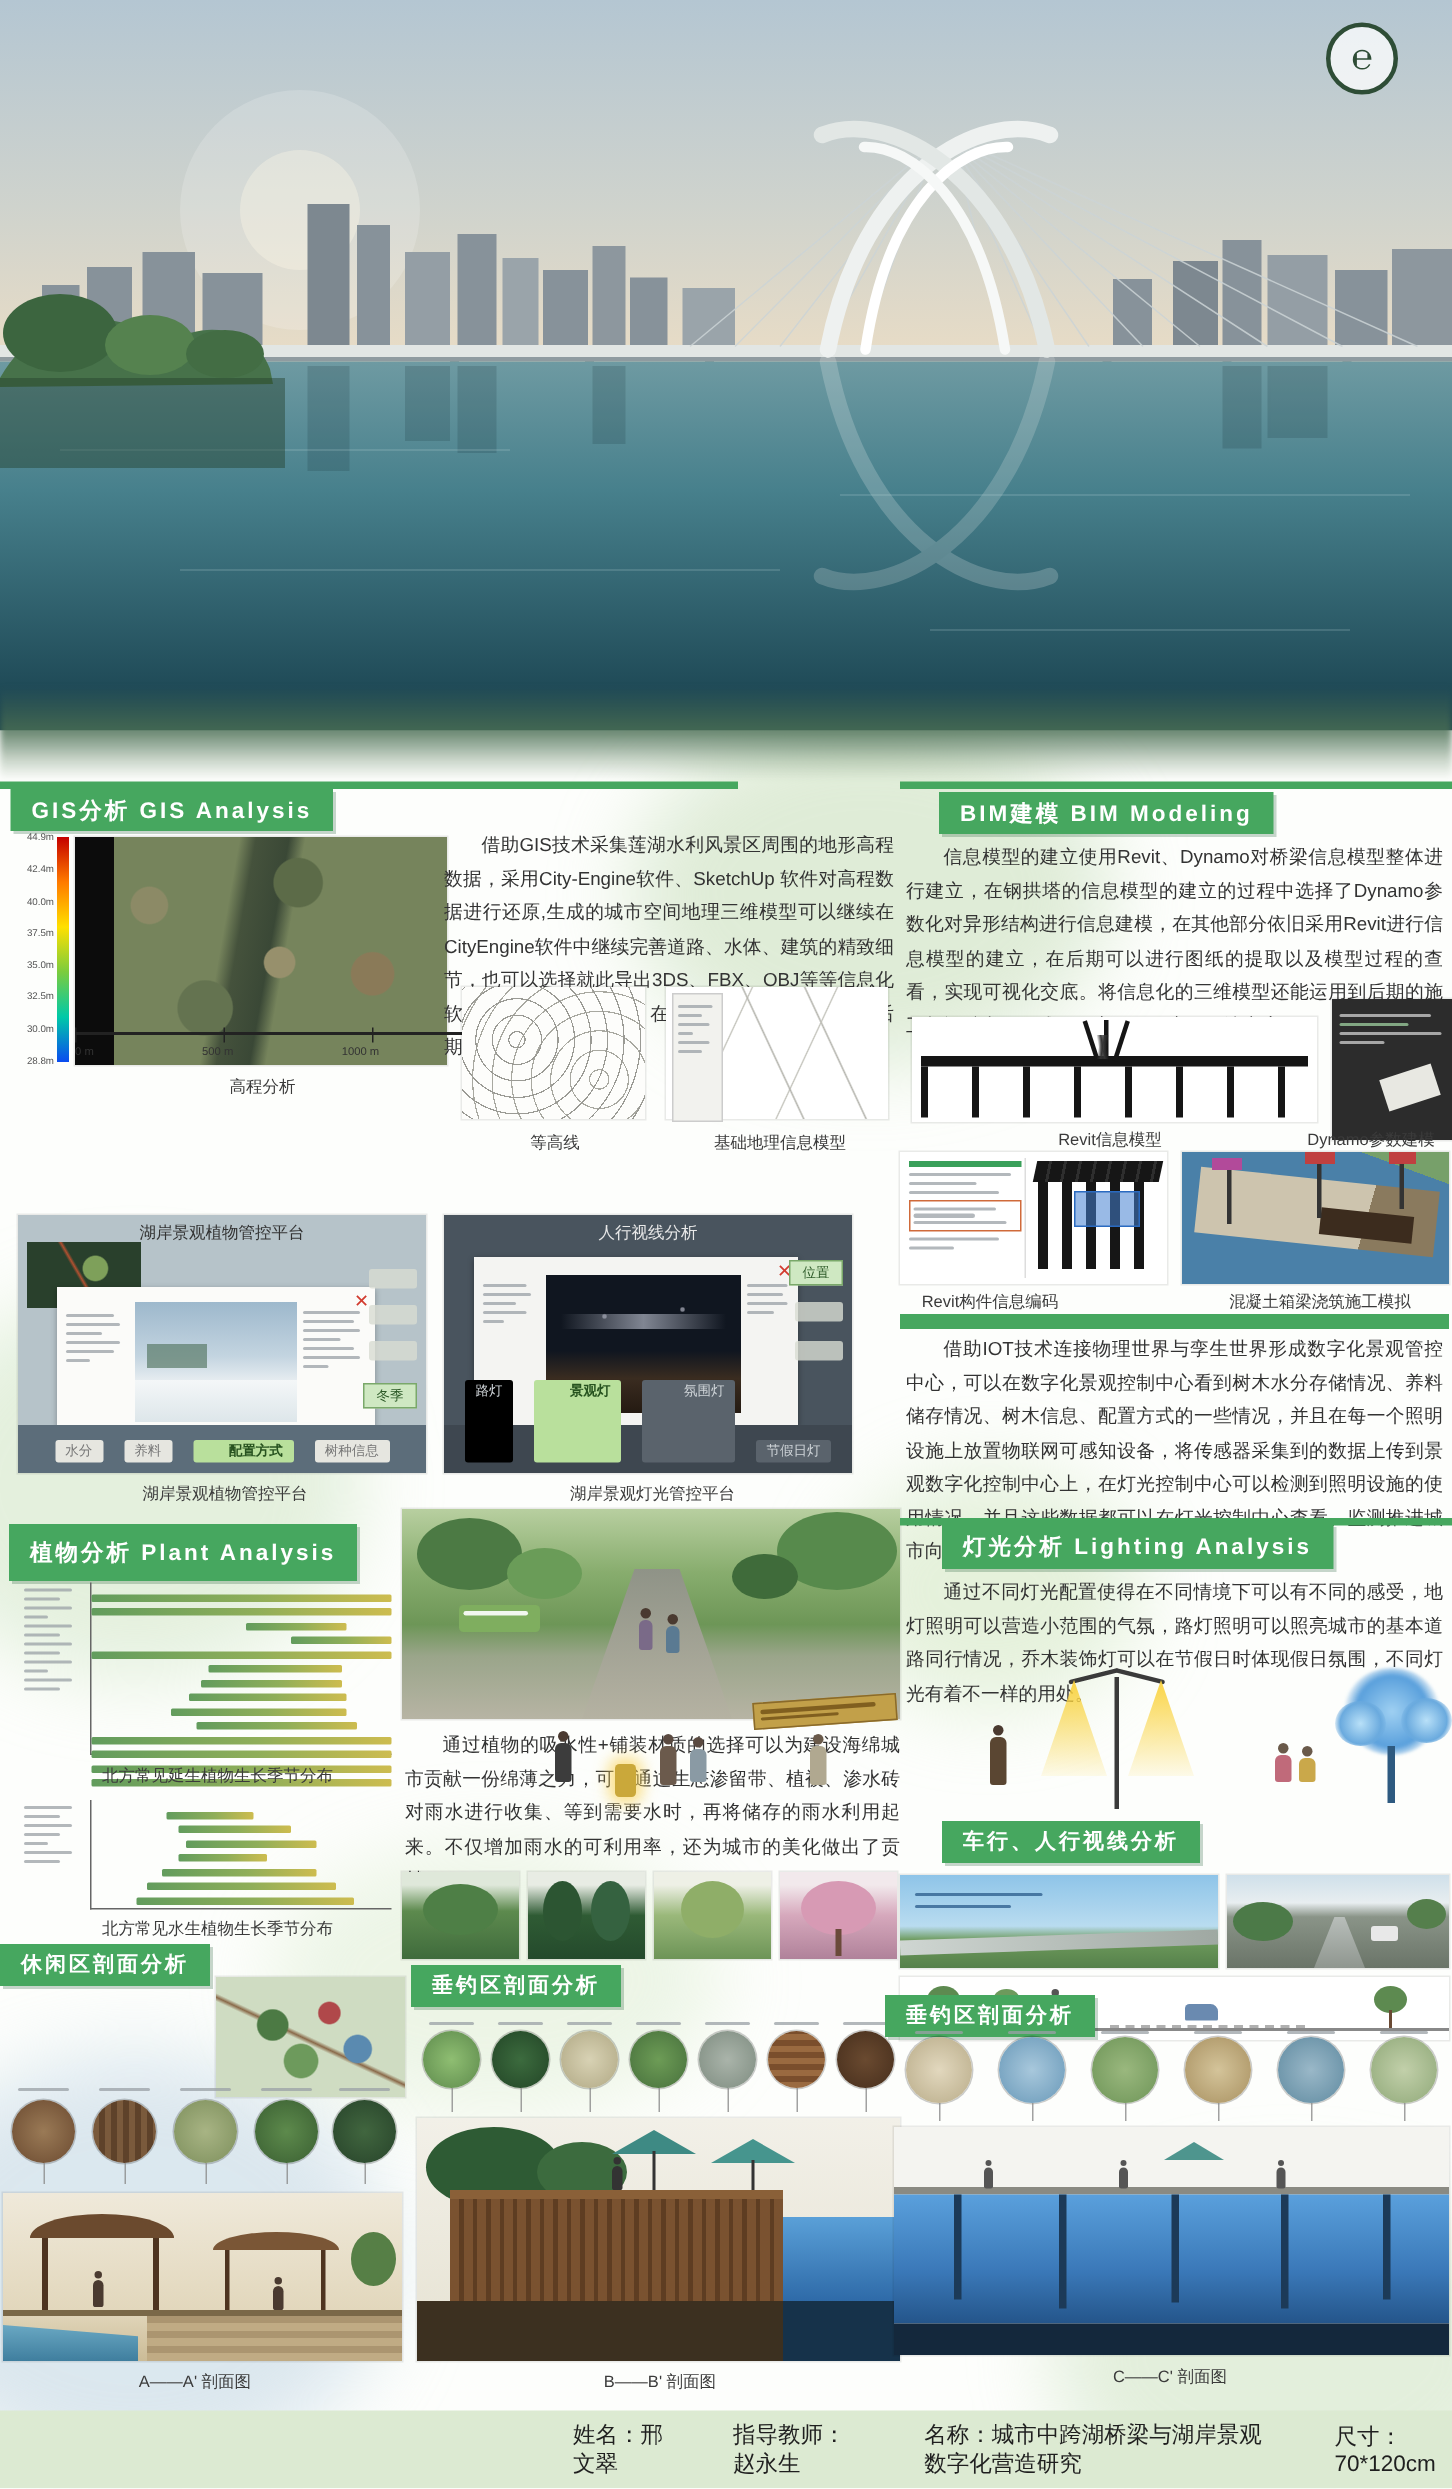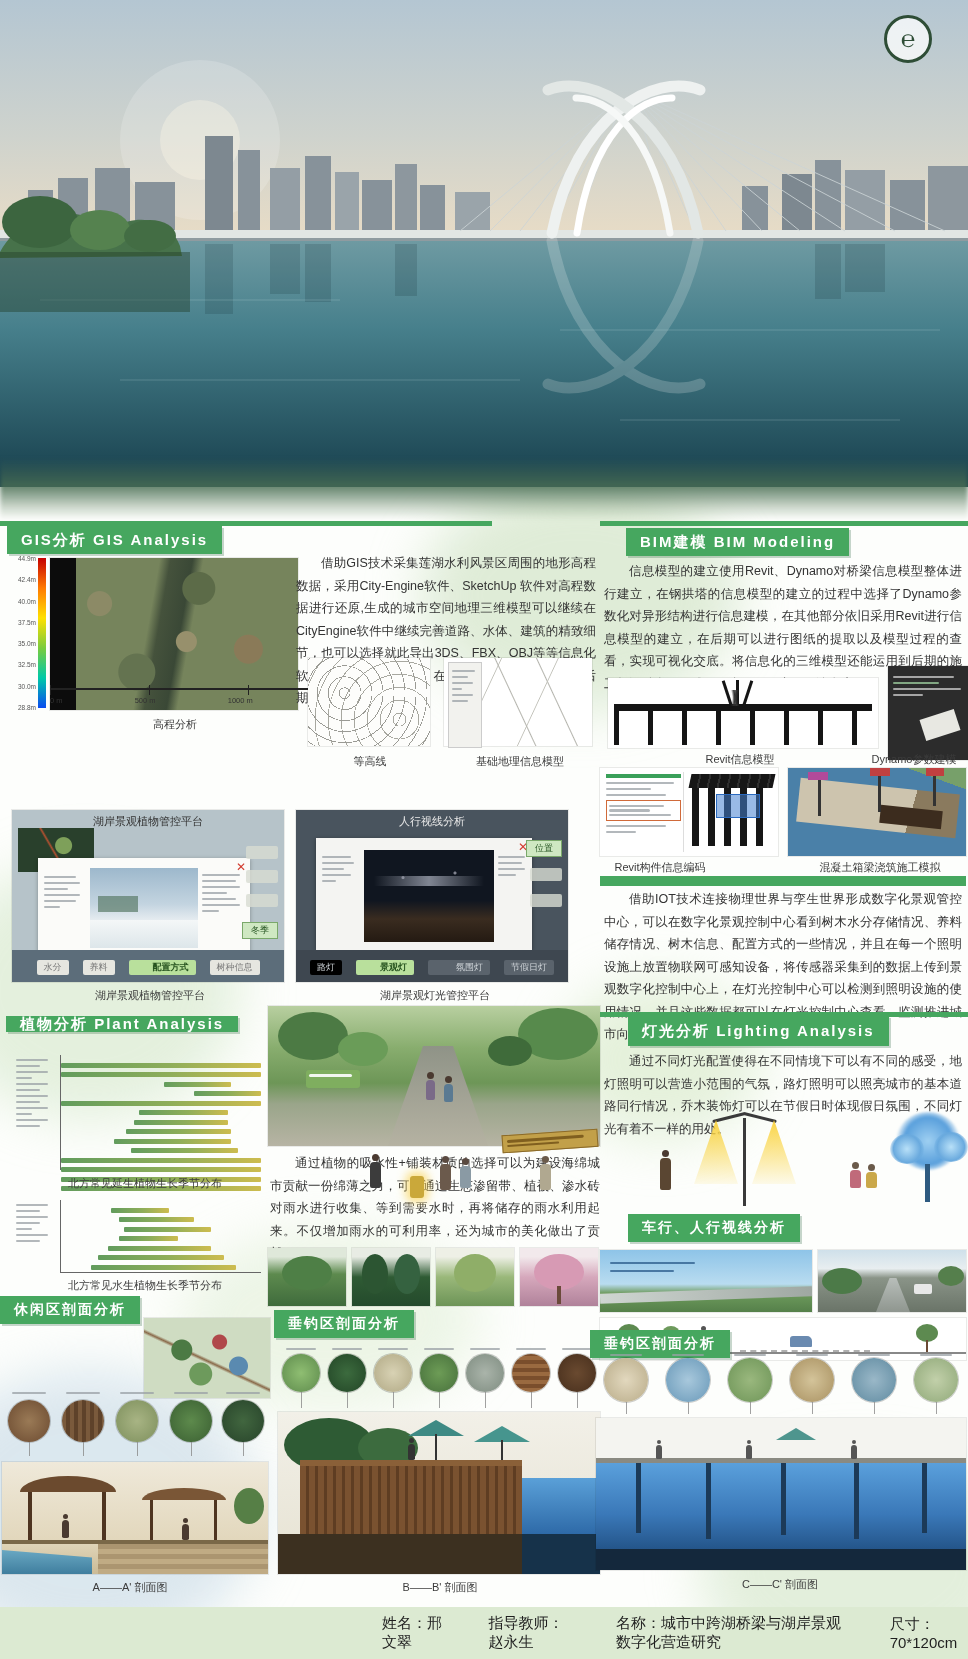--- a/index.html
+++ b/index.html
@@ -316,21 +316,21 @@
       </div>
     </div>
     <div class="abs" style="right:6px;top:30px;width:34px;height:15px;background:#cfe8c2;border:1px solid #7aa86a;font-size:9px;color:#2d5a28;text-align:center;line-height:15px;"><span>位置</span></div>
     <div class="sidebtn" style="right:6px;top:58px;"></div>
     <div class="sidebtn" style="right:6px;top:84px;"></div>
     <div class="abs" style="left:0;bottom:0;width:100%;height:32px;background:#3e4750;"></div>
     <div class="ptabs">
       <span class="ptab" style="background:#000000;color:#cfd4d8;">路灯</span>
       <span class="ptab active">景观灯</span>
       <span class="ptab" style="background:#5a636c;color:#cfd4d8;padding-left:28px;">氛围灯</span>
-      <span class="ptab" style="background:#5a636c;color:#cfd4d8;">节假日灯</span>
+      <span class="ptab" style="background:#5a636c;color:#cfd4d8;margin-top:40px;">节假日灯</span>
     </div>
   </div>
   <div class="caption" style="left:340px;top:988px;width:190px;"><span>湖岸景观灯光管控平台</span></div>
 
   <div class="imgbox" style="left:600px;top:768px;width:178px;height:88px;background:#fff;">
     <div class="abs" style="left:4px;top:4px;width:80px;height:80px;padding:2px;box-sizing:border-box;border-right:1px solid #ddd;">
       <div style="height:4px;background:#3aa05a;margin-bottom:3px;"></div>
       <div class="tl w90"></div>
         <div class="tl w60"></div>
         <div class="tl w80"></div>
@@ -356,21 +356,21 @@
     <div class="abs" style="left:145px;top:2px;width:3px;height:36px;background:#333;"></div>
     <div class="abs" style="left:20px;top:4px;width:20px;height:8px;background:#b24a9a;"></div>
     <div class="abs" style="left:82px;top:0;width:20px;height:8px;background:#c04040;"></div>
     <div class="abs" style="left:138px;top:0;width:18px;height:8px;background:#c04040;"></div>
   </div>
   <div class="caption" style="left:792px;top:860px;width:176px;"><span>混凝土箱梁浇筑施工模拟</span></div>
 
   <div class="thinbar" style="left:600px;top:876px;width:366px;height:10px;"></div>
   <div class="para" style="left:604px;top:888px;width:358px;"><span>借助IOT技术连接物理世界与孪生世界形成数字化景观管控中心，可以在数字化景观控制中心看到树木水分存储情况、养料储存情况、树木信息、配置方式的一些情况，并且在每一个照明设施上放置物联网可感知设备，将传感器采集到的数据上传到景观数字化控制中心上，在灯光控制中心可以检测到照明设施的使用情况，并且这些数据都可以在灯光控制中心查看、监测推进城市向数字化发展的进程。</span></div>
 
-  <div class="sec-header" style="left:6px;top:1016px;height:16px;">
+  <div class="sec-header" style="left:6px;top:1016px;height:38px;">
       <span>植物分析  Plant Analysis</span>
     </div>
 
   <div class="abs" style="left:60px;top:1055px;width:200px;height:116px;">
     <div class="gantt" style="left:0;top:0;width:200px;height:110px;">
         <div class="gantt-row">
           <div class="gantt-bar" style="left: 0%; width: 100%;"></div>
         </div>
         <div class="gantt-row">
           <div class="gantt-bar" style="left: 0%; width: 100%;"></div>

